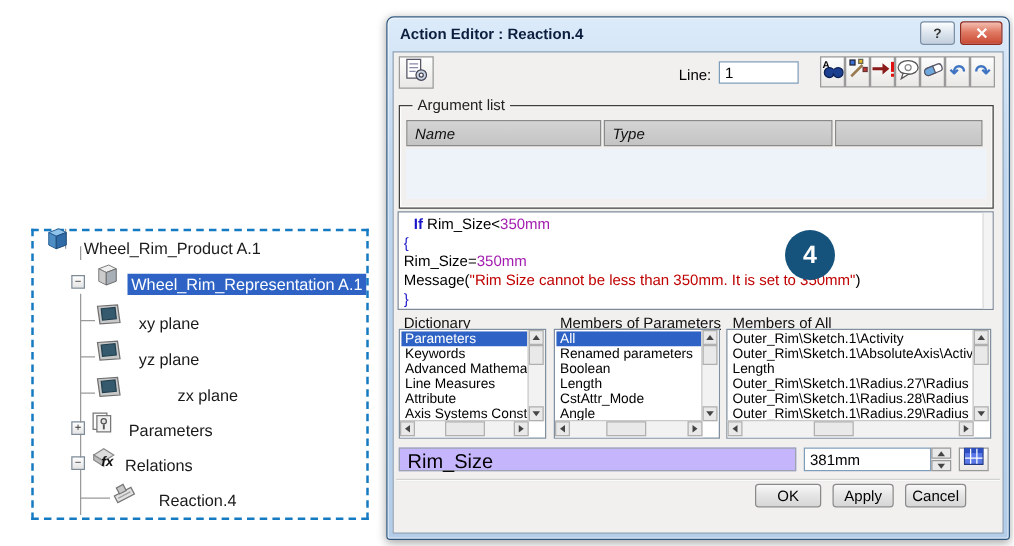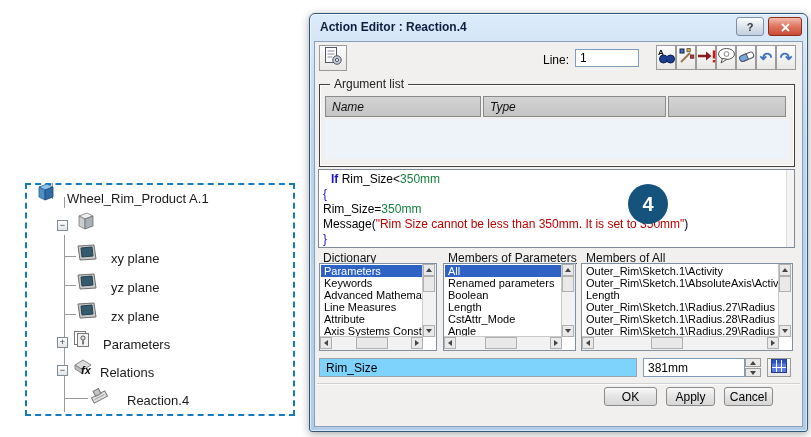--- a/index.html
+++ b/index.html
@@ -54,21 +54,21 @@
   .arg-body{position:absolute;left:5px;right:5px;top:34px;bottom:7px;background:#eef3fa;}
 
   
   .editor{position:absolute;left:3px;top:127px;width:477px;height:79px;background:#fff;
           border:1px solid #7f8a99;box-sizing:border-box;overflow:hidden;}
   .editor-scroll{position:absolute;right:0;top:0;bottom:0;width:7px;background:#f4f4f4;border-left:1px solid #dcdcdc;}
   .code-line{font-size:12px;line-height:15px;padding-left:4px;white-space:pre;}
   #code-lines{padding-top:2px;}
   .c-kwb{color:#1a16c8;font-weight:bold;padding-left:8px;}
   .c-kw{color:#1a16c8;}
-  .c-num{color:#15803d;}
+  .c-num{color:#a21caf;}
   .c-str{color:#c00000;}
   .c-pl{color:#000;}
 
   
   .badge{position:absolute;left:628px;top:184px;width:40px;height:40px;border-radius:50%;
          background:#15537d;color:#fff;font-size:20px;font-weight:bold;
          display:flex;align-items:center;justify-content:center;z-index:6;}
 
   
   .lb-label{position:absolute;top:209px;font-size:12px;color:#111;}
@@ -83,22 +83,22 @@
   .vs .up{top:0;left:0;} .vs .down{bottom:0;left:0;}
   .hs .left{left:0;top:0;} .hs .right{right:0;top:0;}
   .vs .thumb{position:absolute;left:0;top:12px;width:12px;height:16px;background:#e9e9e9;border:1px solid #b0b0b0;box-sizing:border-box;}
   .hs .thumb{position:absolute;top:0;left:35%;width:32px;height:12px;background:#e9e9e9;border:1px solid #b0b0b0;box-sizing:border-box;}
   .tri-up{width:0;height:0;border-left:3px solid transparent;border-right:3px solid transparent;border-bottom:4px solid #444;}
   .tri-down{width:0;height:0;border-left:3px solid transparent;border-right:3px solid transparent;border-top:4px solid #444;}
   .tri-left{width:0;height:0;border-top:3px solid transparent;border-bottom:3px solid transparent;border-right:4px solid #444;}
   .tri-right{width:0;height:0;border-top:3px solid transparent;border-bottom:3px solid transparent;border-left:4px solid #444;}
 
   
-  .expr-field{position:absolute;left:4px;top:316px;width:318px;height:19px;background:#7dd3fc;
-              border:1px solid #9aa4ae;box-sizing:border-box;font-size:12px;padding:2px 6px;}
+  .expr-field{position:absolute;left:4px;top:316px;width:318px;height:19px;background:#c4b5fd;
+              border:1px solid #9aa4ae;box-sizing:border-box;font-size:16px;padding:2px 6px;}
   .val-input{position:absolute;left:328px;top:316px;width:102px;height:19px;background:#fff;
              border:1px solid #7f9db9;box-sizing:border-box;font-size:12px;padding:2px 4px;}
   .spinner{position:absolute;left:430px;top:316px;width:16px;height:19px;}
   .spin-btn{position:absolute;left:0;width:16px;height:9px;box-sizing:border-box;background:#e9e9e9;
             border:1px solid #9a9a9a;display:flex;align-items:center;justify-content:center;}
   .spin-up{top:0;} .spin-dn{bottom:0;}
   .grid-btn{position:absolute;left:452px;top:316px;width:24px;height:19px;}
 
   
   .sep{position:absolute;left:2px;top:341px;right:2px;height:1px;background:#d2d2d2;border-bottom:1px solid #fbfbfb;}
@@ -142,41 +142,42 @@
       <span>−</span>
     </div>
   <div class="tree-row" style="left:74px;top:216px;">
     <span style="margin-right:6px;">
       <svg width="22" height="20" viewBox="0 0 22 20">
         <polygon points="5,4 13,1 19,4 11,7" fill="#f0f0f0" stroke="#7c7c7c" stroke-width="0.8"></polygon>
         <polygon points="5,4 11,7 11,17 5,14" fill="#cccccc" stroke="#7c7c7c" stroke-width="0.8"></polygon>
         <polygon points="11,7 19,4 19,14 11,17" fill="#a9afb6" stroke="#6b6b6b" stroke-width="0.8"></polygon>
       </svg>
     </span>
+    <span class="tree-label sel">Wheel_Rim_Representation A.1</span>
   </div>
 
   <div class="tree-row" style="left:74px;top:247px;">
     <span style="margin-right:10px;">
       <svg width="24" height="20" viewBox="0 0 24 20">
           <polygon points="4,3 20,2 22,16 6,17" fill="#c9c9c9" stroke="#6f6f6f"></polygon>
           <polygon points="7,5 18,4 19,13 8,14" fill="#35596d" stroke="#23404f"></polygon>
         </svg>
     </span>
     <span class="tree-label">xy plane</span>
   </div>
   <div class="tree-row" style="left:74px;top:276px;">
     <span style="margin-right:10px;">
       <svg width="24" height="20" viewBox="0 0 24 20">
           <polygon points="4,3 20,2 22,16 6,17" fill="#c9c9c9" stroke="#6f6f6f"></polygon>
           <polygon points="7,5 18,4 19,13 8,14" fill="#35596d" stroke="#23404f"></polygon>
         </svg>
     </span>
     <span class="tree-label">yz plane</span>
   </div>
-  <div class="tree-row" style="left:74px;top:305px;">
+  <div class="tree-row" style="left:74px;top:305px;gap:31px;">
     <span style="margin-right:10px;">
       <svg width="24" height="20" viewBox="0 0 24 20">
           <polygon points="4,3 20,2 22,16 6,17" fill="#c9c9c9" stroke="#6f6f6f"></polygon>
           <polygon points="7,5 18,4 19,13 8,14" fill="#35596d" stroke="#23404f"></polygon>
         </svg>
     </span>
     <span class="tree-label">zx plane</span>
   </div>
 
   <div class="expander" style="left:57px;top:337px;">

